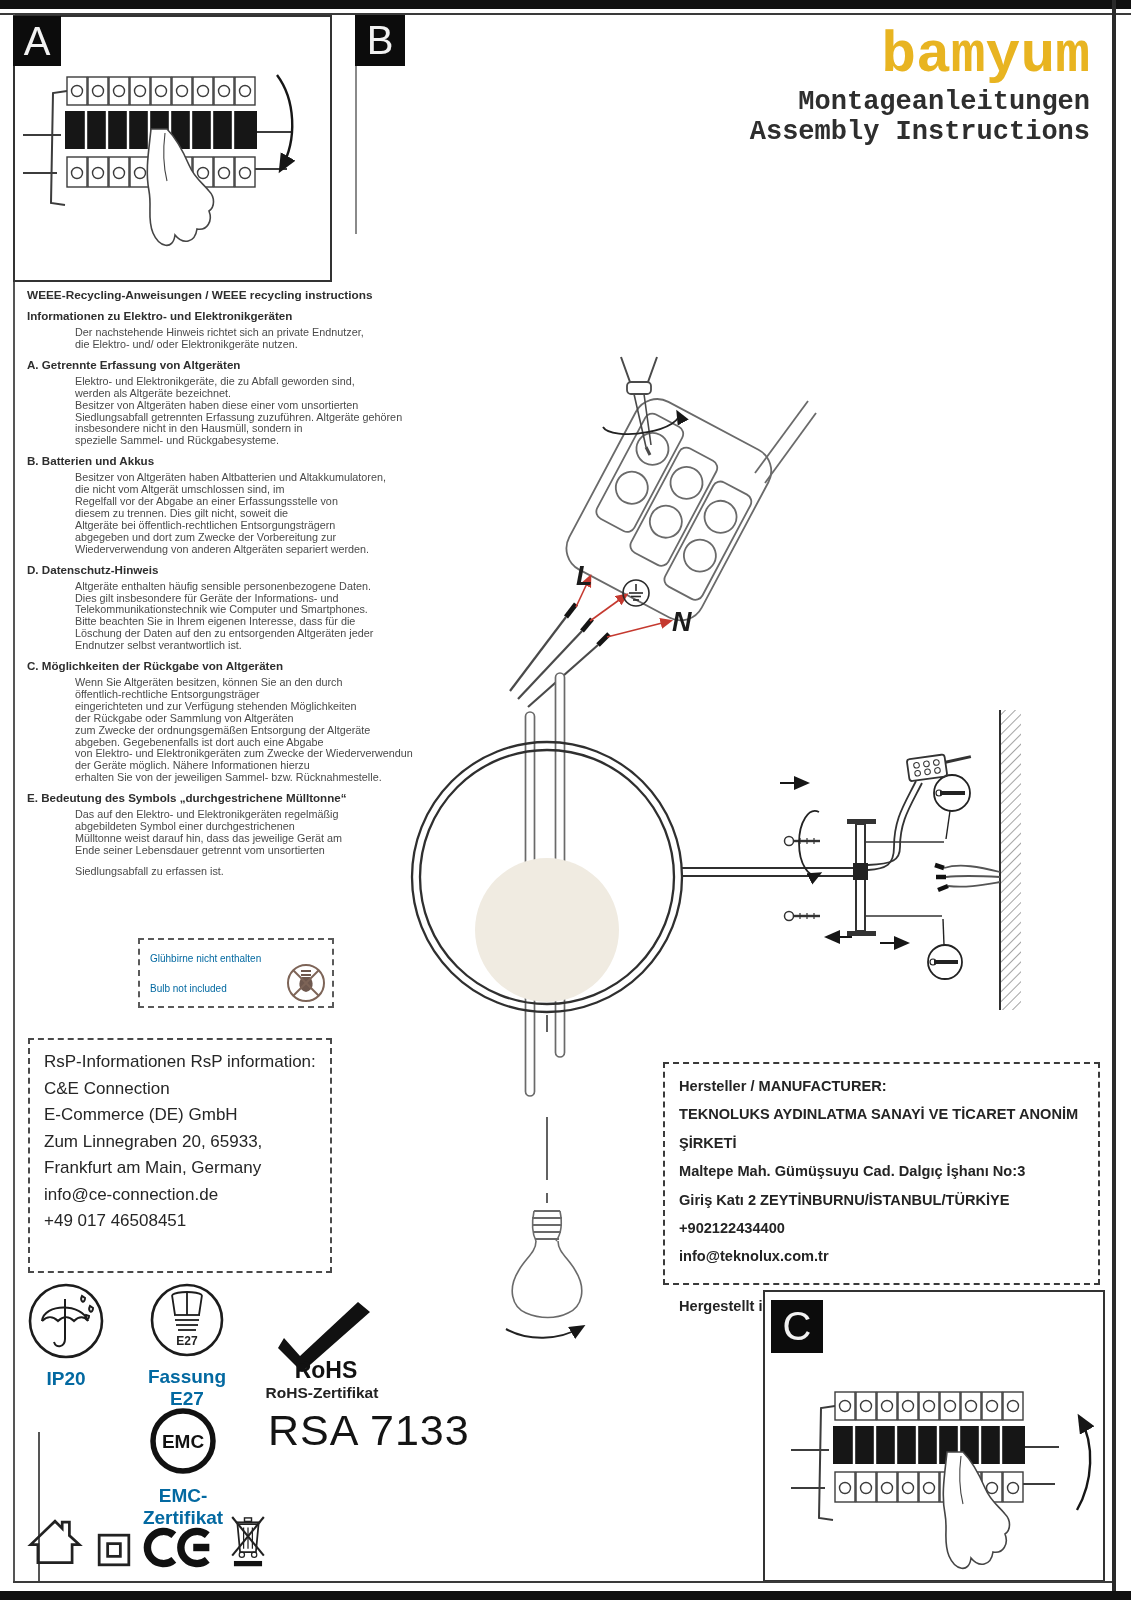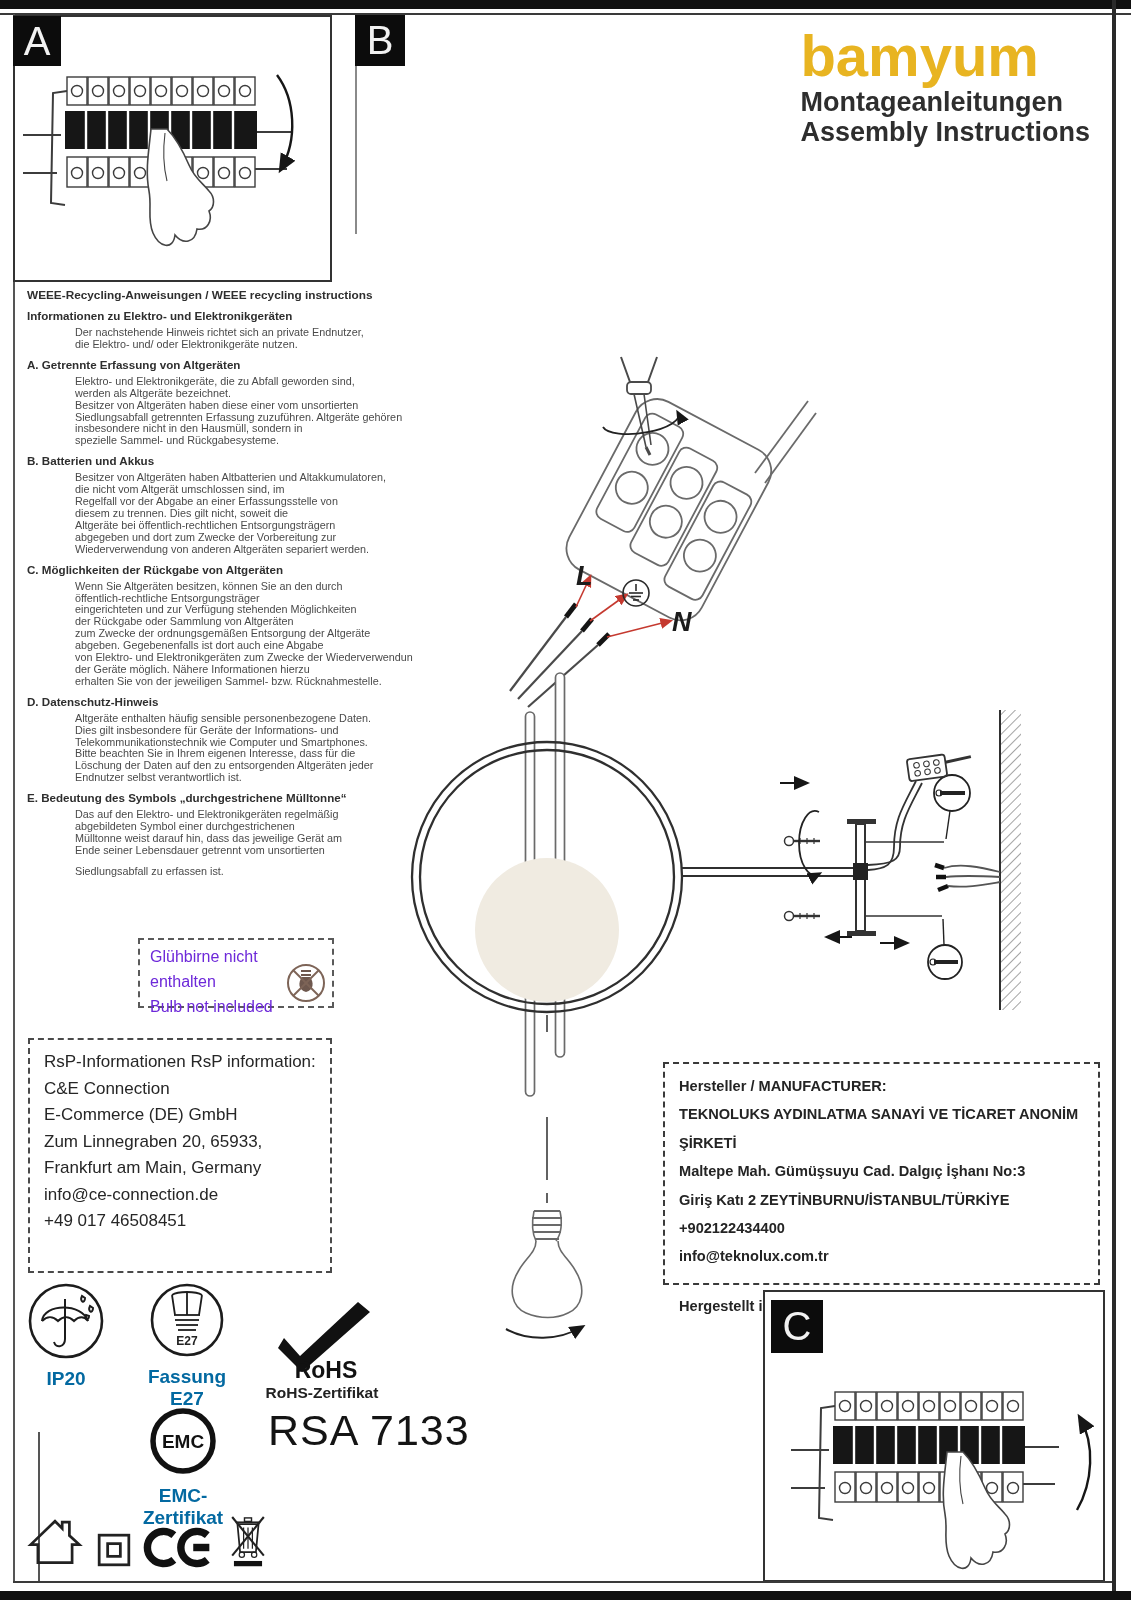--- a/index.html
+++ b/index.html
@@ -17,33 +17,33 @@
   
   .panel-a{left:13px;top:15px;width:319px;height:267px;border:2px solid #333;box-sizing:border-box;background:#fff;}
   .panel-c{left:763px;top:1290px;width:342px;height:292px;border:2px solid #333;box-sizing:border-box;background:#fff;}
   .plabel{background:#0c0c0c;color:#f2f2f2;display:flex;align-items:center;justify-content:center;
           font-size:40px;font-weight:400;}
   .plabel-a{left:13px;top:16px;width:48px;height:50px;}
   .plabel-b{left:355px;top:15px;width:50px;height:51px;}
   .plabel-c{left:771px;top:1300px;width:52px;height:53px;}
   .b-line{left:355px;top:66px;width:2px;height:168px;background:#8a8a8a;}
   
-  .brand{right:41px;top:26px;}
+  .brand{right:41px;top:26px;text-align:right;font-family:Liberation Mono, monospace;}
   .brand-name{font-size:58px;line-height:1.05;font-weight:bold;color:#e8b421;letter-spacing:0px;}
   .brand-sub{font-size:27px;line-height:1.12;font-weight:bold;color:#2e2e2e;}
   
   .weee{left:27px;top:288px;width:414px;}
   .weee-title{font-size:11.8px;font-weight:bold;color:#2e2e2e;margin-bottom:3px;}
   .sec-h{font-size:11.6px;font-weight:bold;color:#2e2e2e;margin:7px 0 5px 0;}
   .sec-b{font-size:10.8px;line-height:11.9px;color:#4a4a4a;white-space:pre-line;margin-left:48px;}
   .sec-tail{margin-top:9px;}
   
   .bulb-box{left:138px;top:938px;width:196px;height:70px;border:2px dashed #5a5a5a;box-sizing:border-box;
             padding:4px 10px;}
-  .bulb-box .ln{font-size:16px;color:#6d28d9;line-height:25px;}
+  .bulb-box .ln{font-size:10px;color:#0369a1;line-height:30px;}
   .bulb-cross{right:4px;bottom:2px;}
   .rsp-box{left:28px;top:1038px;width:304px;height:235px;border:2px dashed #4a4a4a;box-sizing:border-box;
            padding:9px 0 0 14px;}
   .rsp-ln{font-size:17px;line-height:26.5px;color:#262626;}
   .rsp-hz{margin-top:9px;}
   .man-box{left:663px;top:1062px;width:437px;height:223px;border:2px dashed #3a3a3a;box-sizing:border-box;
            padding:8px 0 0 14px;}
   .man-ln{font-size:14.6px;font-weight:bold;line-height:28.4px;color:#242424;}
   .man-made{margin-top:21px;}
   
@@ -192,39 +192,39 @@
       <div class="sec-h">B. Batterien und Akkus</div>
       <div class="sec-b">Besitzer von Altgeräten haben Altbatterien und Altakkumulatoren,
  die nicht vom Altgerät umschlossen sind, im
 Regelfall vor der Abgabe an einer Erfassungsstelle von
 diesem zu trennen. Dies gilt nicht, soweit die
 Altgeräte bei öffentlich-rechtlichen Entsorgungsträgern
 abgegeben und dort zum Zwecke der Vorbereitung zur
 Wiederverwendung von anderen Altgeräten separiert werden.</div>
     </div>
     <div>
+      <div class="sec-h">D. Datenschutz-Hinweis</div>
+      <div class="sec-b">Altgeräte enthalten häufig sensible personenbezogene Daten.
+Dies gilt insbesondere für Geräte der Informations- und
+Telekommunikationstechnik wie Computer und Smartphones.
+ Bitte beachten Sie in Ihrem eigenen Interesse, dass für die
+Löschung der Daten auf den zu entsorgenden Altgeräten jeder
+Endnutzer selbst verantwortlich ist.</div>
+    </div>
+    <div>
       <div class="sec-h">C. Möglichkeiten der Rückgabe von Altgeräten</div>
       <div class="sec-b">Wenn Sie Altgeräten besitzen, können Sie an den durch
 öffentlich-rechtliche Entsorgungsträger
 eingerichteten und zur Verfügung stehenden Möglichkeiten
 der Rückgabe oder Sammlung von Altgeräten
  zum Zwecke der ordnungsgemäßen Entsorgung der Altgeräte
 abgeben. Gegebenenfalls ist dort auch eine Abgabe
  von Elektro- und Elektronikgeräten zum Zwecke der Wiederverwendun
 der Geräte möglich. Nähere Informationen hierzu
 erhalten Sie von der jeweiligen Sammel- bzw. Rücknahmestelle.</div>
-    </div>
-    <div>
-      <div class="sec-h">D. Datenschutz-Hinweis</div>
-      <div class="sec-b">Altgeräte enthalten häufig sensible personenbezogene Daten.
-Dies gilt insbesondere für Geräte der Informations- und
-Telekommunikationstechnik wie Computer und Smartphones.
- Bitte beachten Sie in Ihrem eigenen Interesse, dass für die
-Löschung der Daten auf den zu entsorgenden Altgeräten jeder
-Endnutzer selbst verantwortlich ist.</div>
     </div>
     <div>
       <div class="sec-h">E. Bedeutung des Symbols „durchgestrichene Mülltonne“</div>
       <div class="sec-b">Das auf den Elektro- und Elektronikgeräten regelmäßig
  abgebildeten Symbol einer durchgestrichenen
 Mülltonne weist darauf hin, dass das jeweilige Gerät am
 Ende seiner Lebensdauer getrennt vom unsortierten</div>
     </div>
     <div class="sec-b sec-tail">Siedlungsabfall zu erfassen ist.</div>
   </div>

